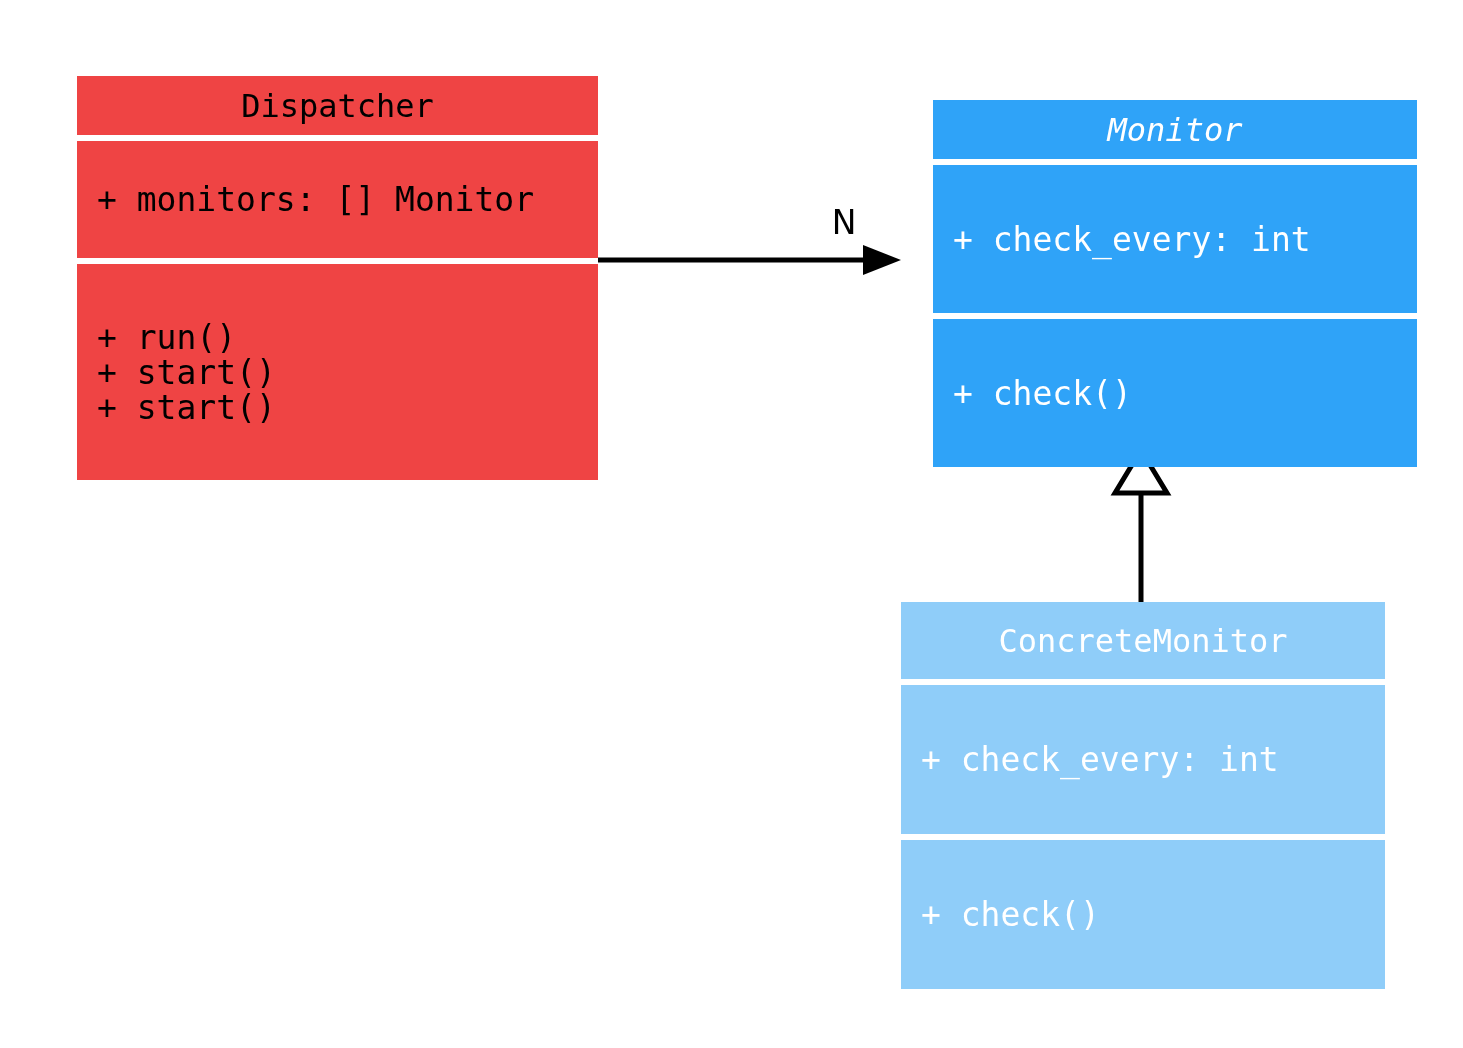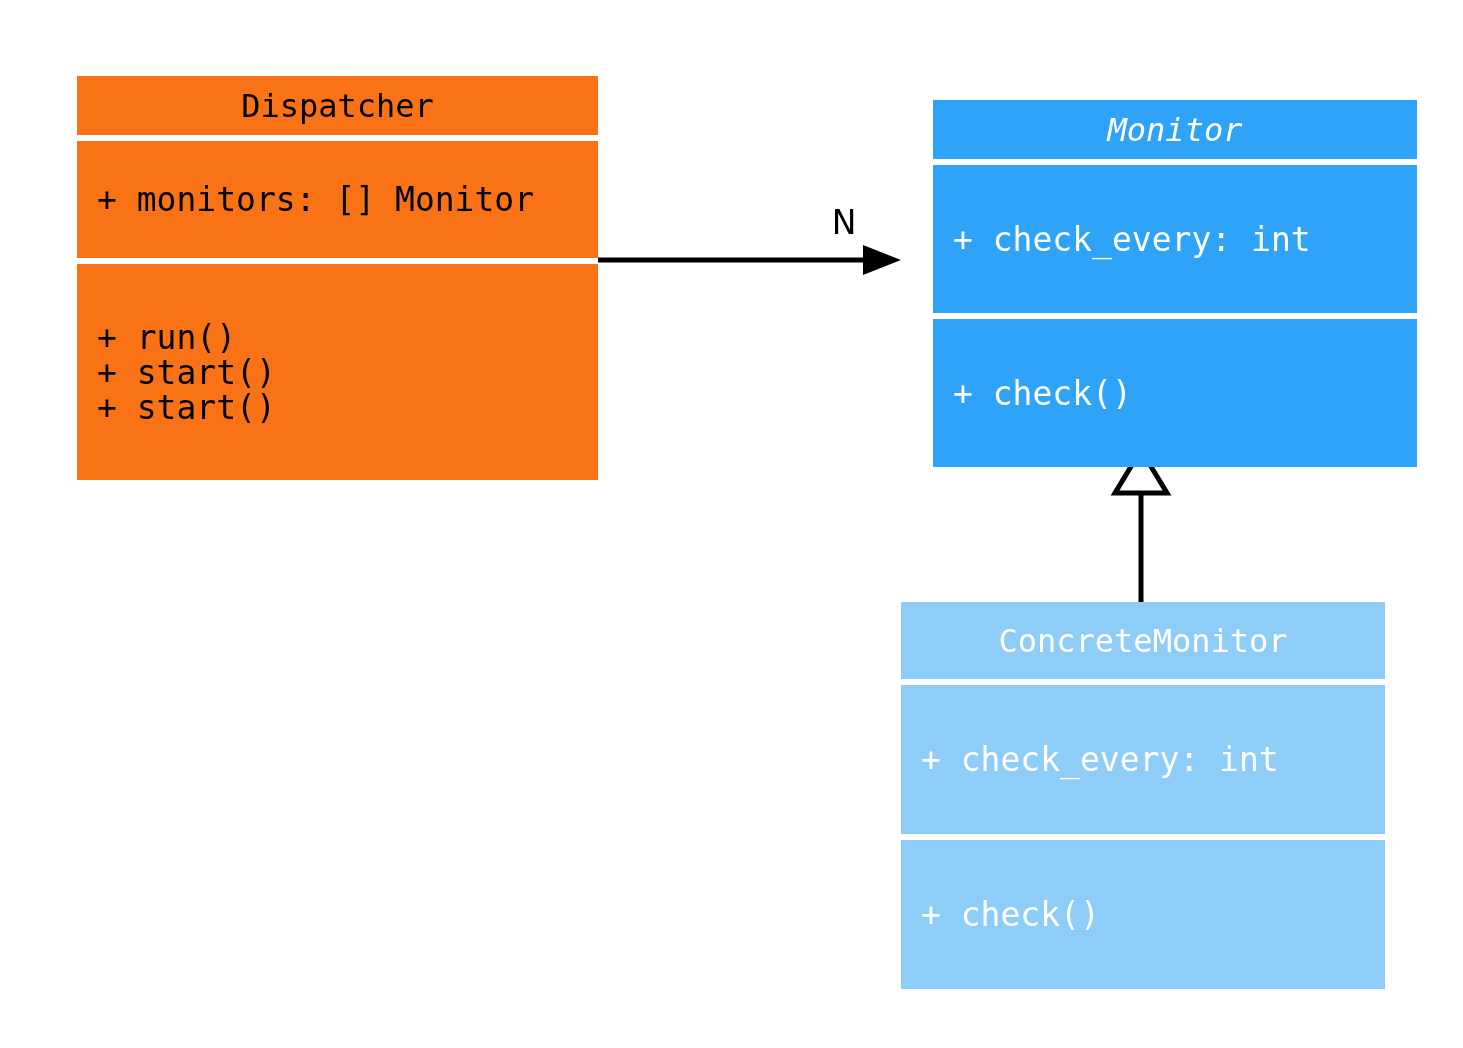--- a/index.html
+++ b/index.html
@@ -43,21 +43,21 @@
     padding-left: 20px;
     font-size: 33px;
   }
   .member {
     line-height: 35px;
     white-space: pre;
   }
 
   
   .dispatcher { left: 77px; top: 76px; width: 521px; }
-  .dispatcher .sec { background: #f97316; color: #000000; }
+  .dispatcher .sec { background: #ef4444; color: #000000; }
   .dispatcher .title   { height: 59px; }
   .dispatcher .attrs   { height: 117px; }
   .dispatcher .methods { height: 216px; }
 
   
   .monitor { left: 933px; top: 76px; width: 484px; margin-top: 24px; }
   .monitor .sec { background: #2FA3F8; color: #ffffff; }
   .monitor .title   { height: 59px; font-style: italic; }
   .monitor .attrs   { height: 148px; }
   .monitor .methods { height: 148px; }

